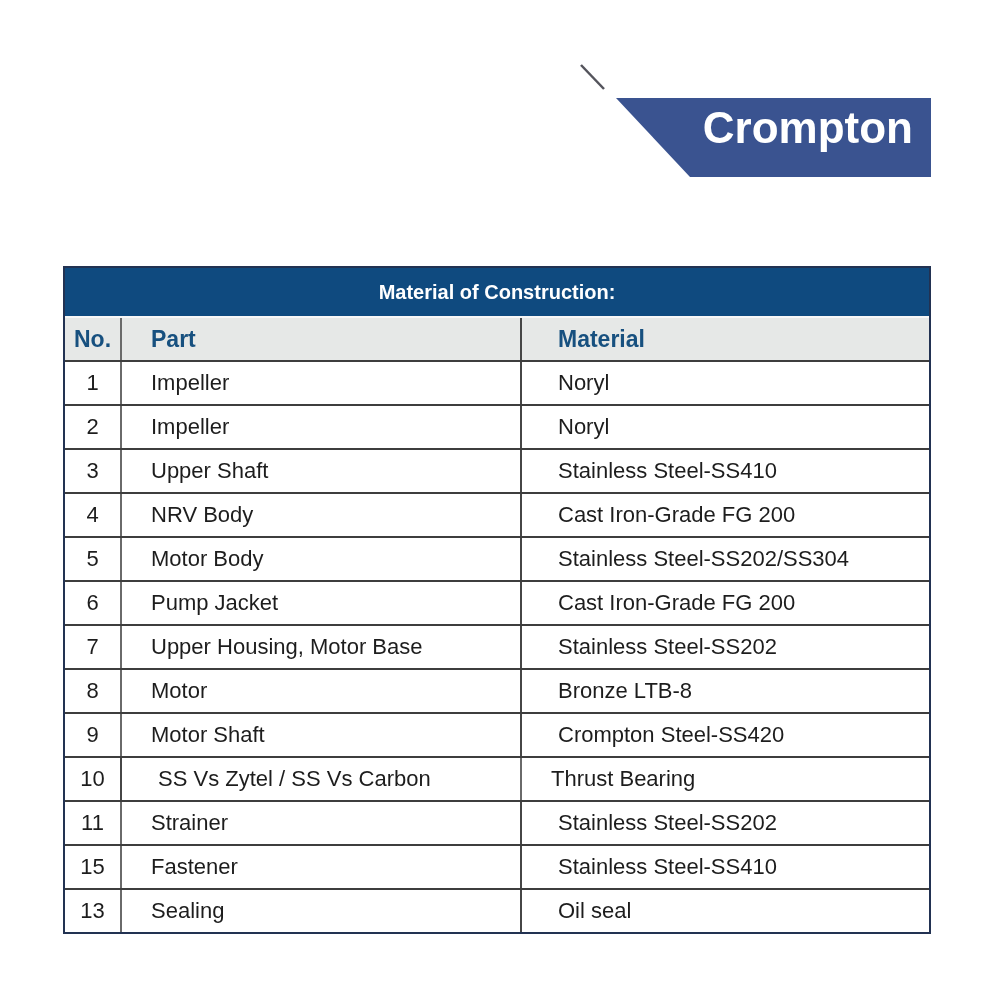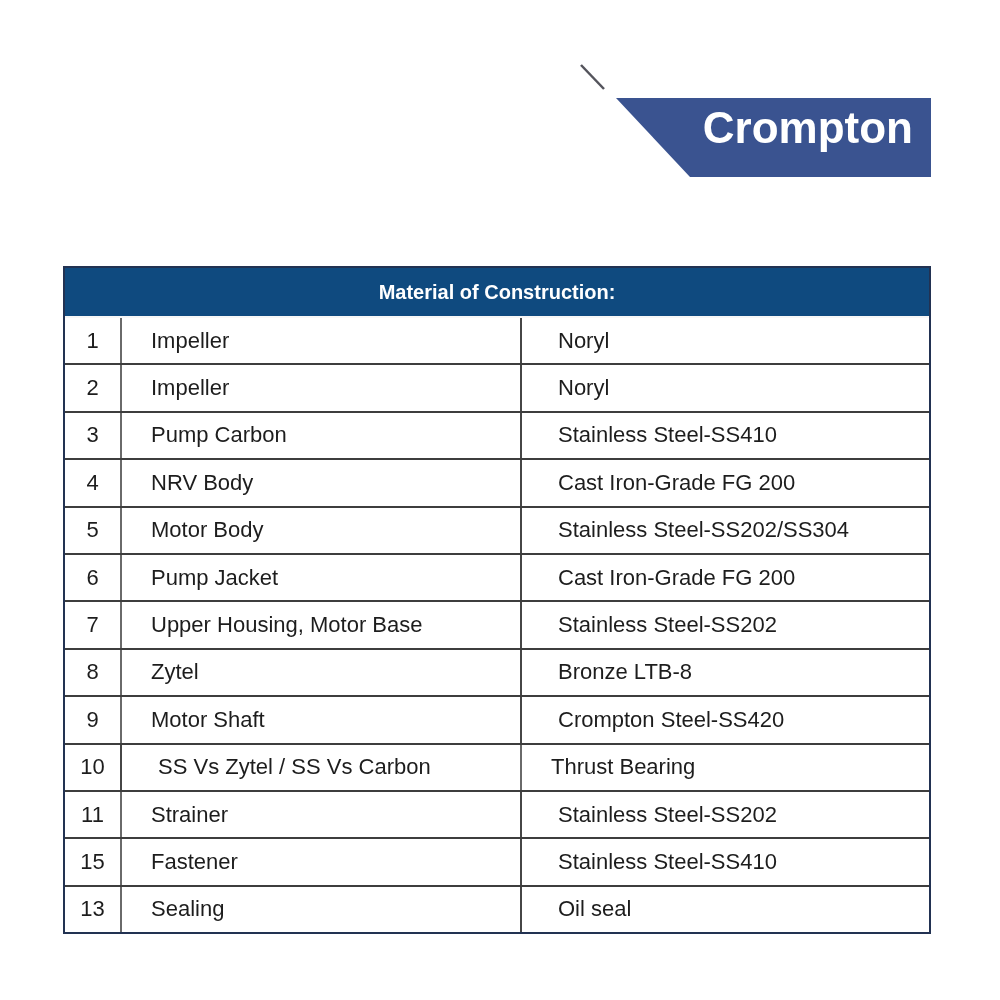--- a/index.html
+++ b/index.html
@@ -47,35 +47,40 @@
   <svg class="logo-svg" viewBox="0 0 370 130">
     <line x1="11" y1="10" x2="34" y2="34" stroke="#54545c" stroke-width="2.5"></line>
     <polygon points="46,43 361,43 361,122 120,122" fill="#3a5390"></polygon>
   </svg>
   <div class="logo-text">Crompton</div>
 </div>
 
 <div class="moc-table">
   <div class="title-band">Material of Construction:</div>
 
+  <div class="grid-row header-row">
+    <div class="cell c0">No.</div>
+    <div class="cell c1">Part</div>
+    <div class="cell c2">Material</div>
+  </div>
 
   <div class="tbody">
       <div class="grid-row row">
         <div class="cell c0">1</div>
         <div class="cell c1">Impeller</div>
         <div class="cell c2">Noryl</div>
       </div>
       <div class="grid-row row">
         <div class="cell c0">2</div>
         <div class="cell c1">Impeller</div>
         <div class="cell c2">Noryl</div>
       </div>
       <div class="grid-row row">
         <div class="cell c0">3</div>
-        <div class="cell c1">Pump Carbon</div>
+        <div class="cell c1">Upper Shaft</div>
         <div class="cell c2">Stainless Steel-SS410</div>
       </div>
       <div class="grid-row row">
         <div class="cell c0">4</div>
         <div class="cell c1">NRV Body</div>
         <div class="cell c2">Cast Iron-Grade FG 200</div>
       </div>
       <div class="grid-row row">
         <div class="cell c0">5</div>
         <div class="cell c1">Motor Body</div>
@@ -86,21 +91,21 @@
         <div class="cell c1">Pump Jacket</div>
         <div class="cell c2">Cast Iron-Grade FG 200</div>
       </div>
       <div class="grid-row row">
         <div class="cell c0">7</div>
         <div class="cell c1">Upper Housing, Motor Base</div>
         <div class="cell c2">Stainless Steel-SS202</div>
       </div>
       <div class="grid-row row">
         <div class="cell c0">8</div>
-        <div class="cell c1">Zytel</div>
+        <div class="cell c1">Motor</div>
         <div class="cell c2">Bronze LTB-8</div>
       </div>
       <div class="grid-row row">
         <div class="cell c0">9</div>
         <div class="cell c1">Motor Shaft</div>
         <div class="cell c2">Crompton Steel-SS420</div>
       </div>
       <div class="grid-row row">
         <div class="cell c0">10</div>
         <div class="cell c2">SS Vs Zytel / SS Vs Carbon</div>

